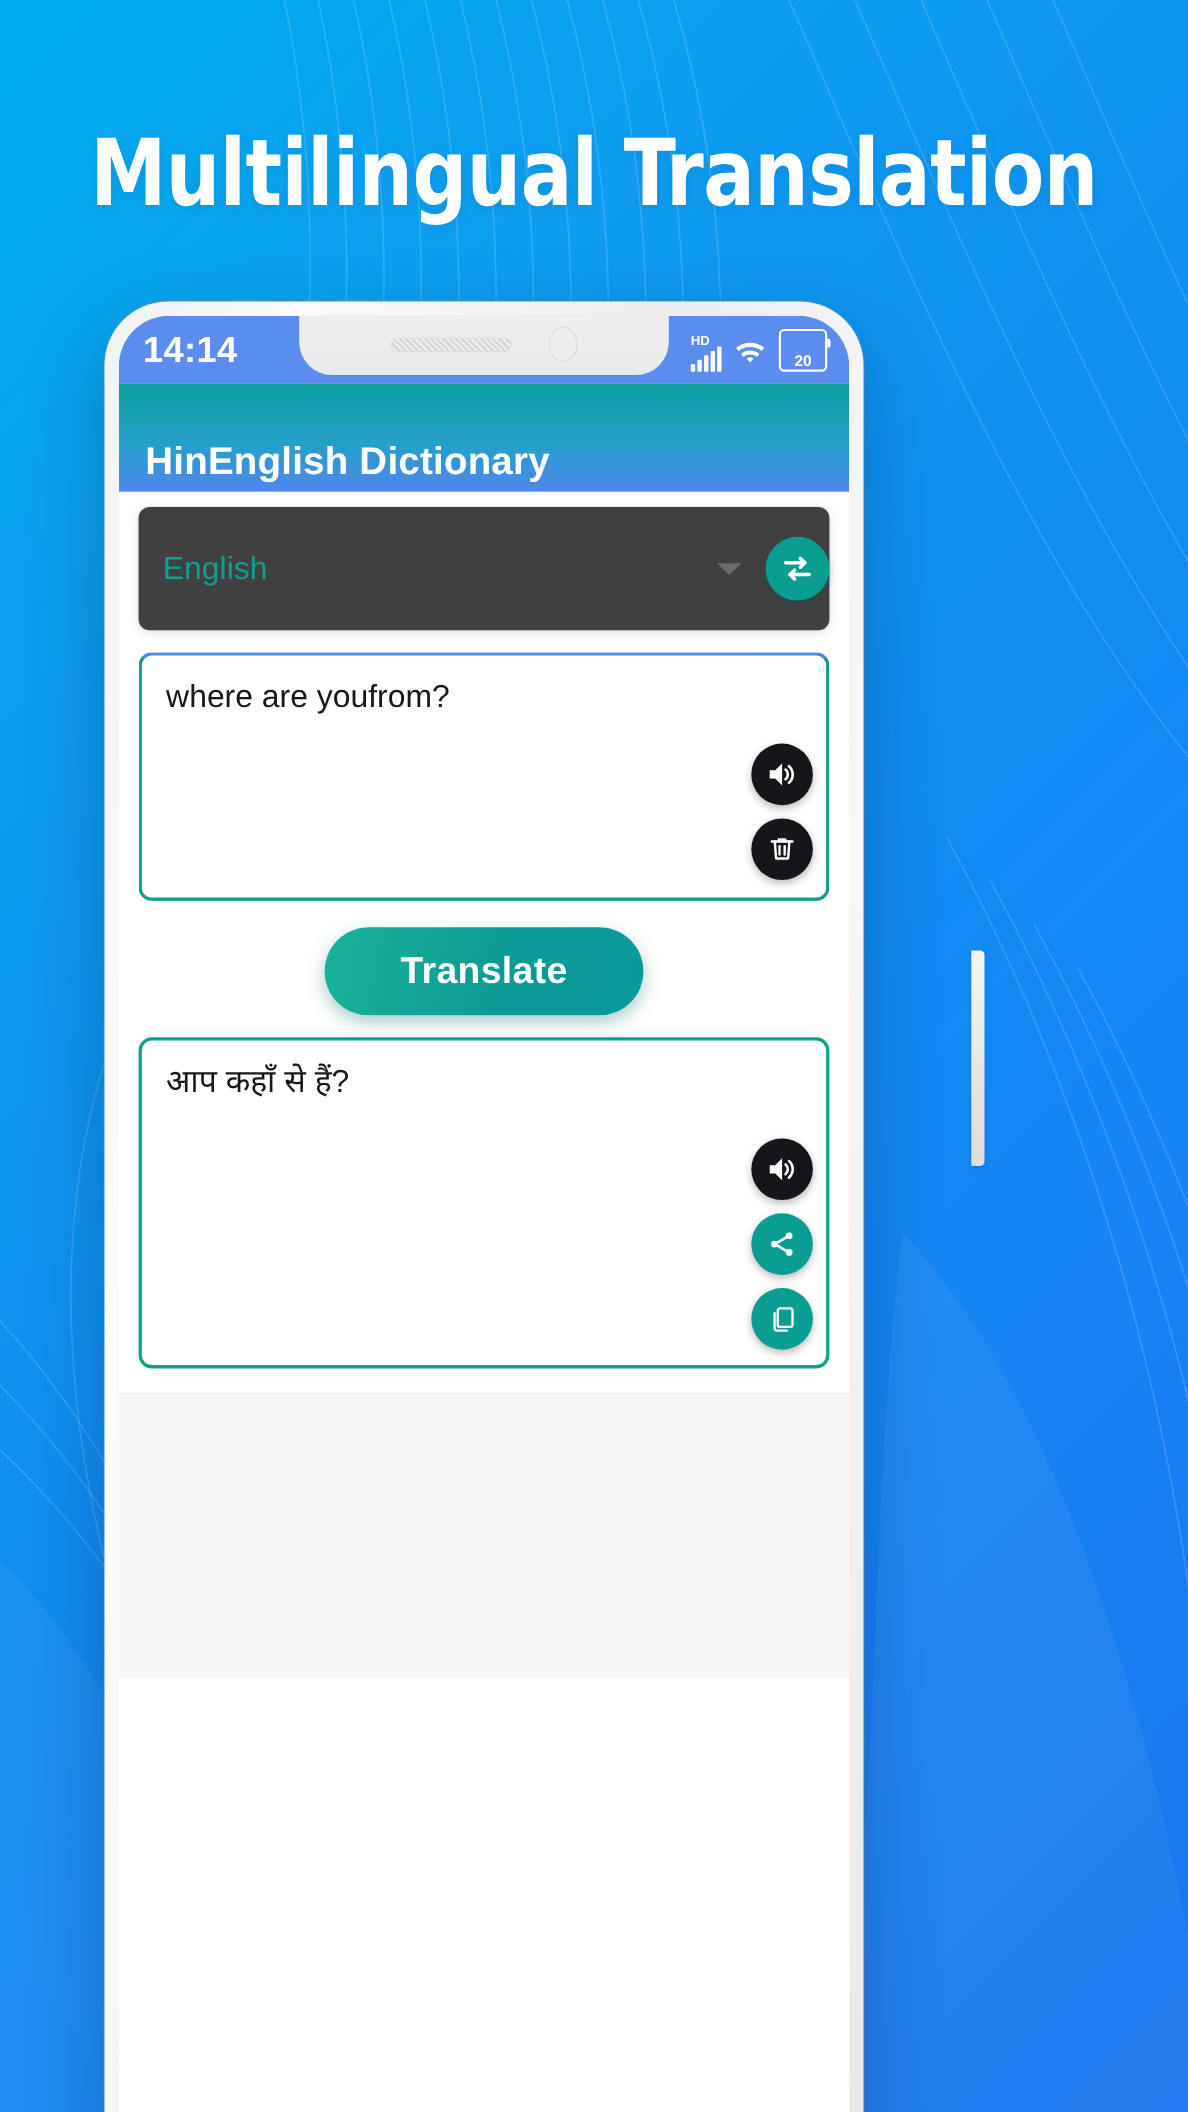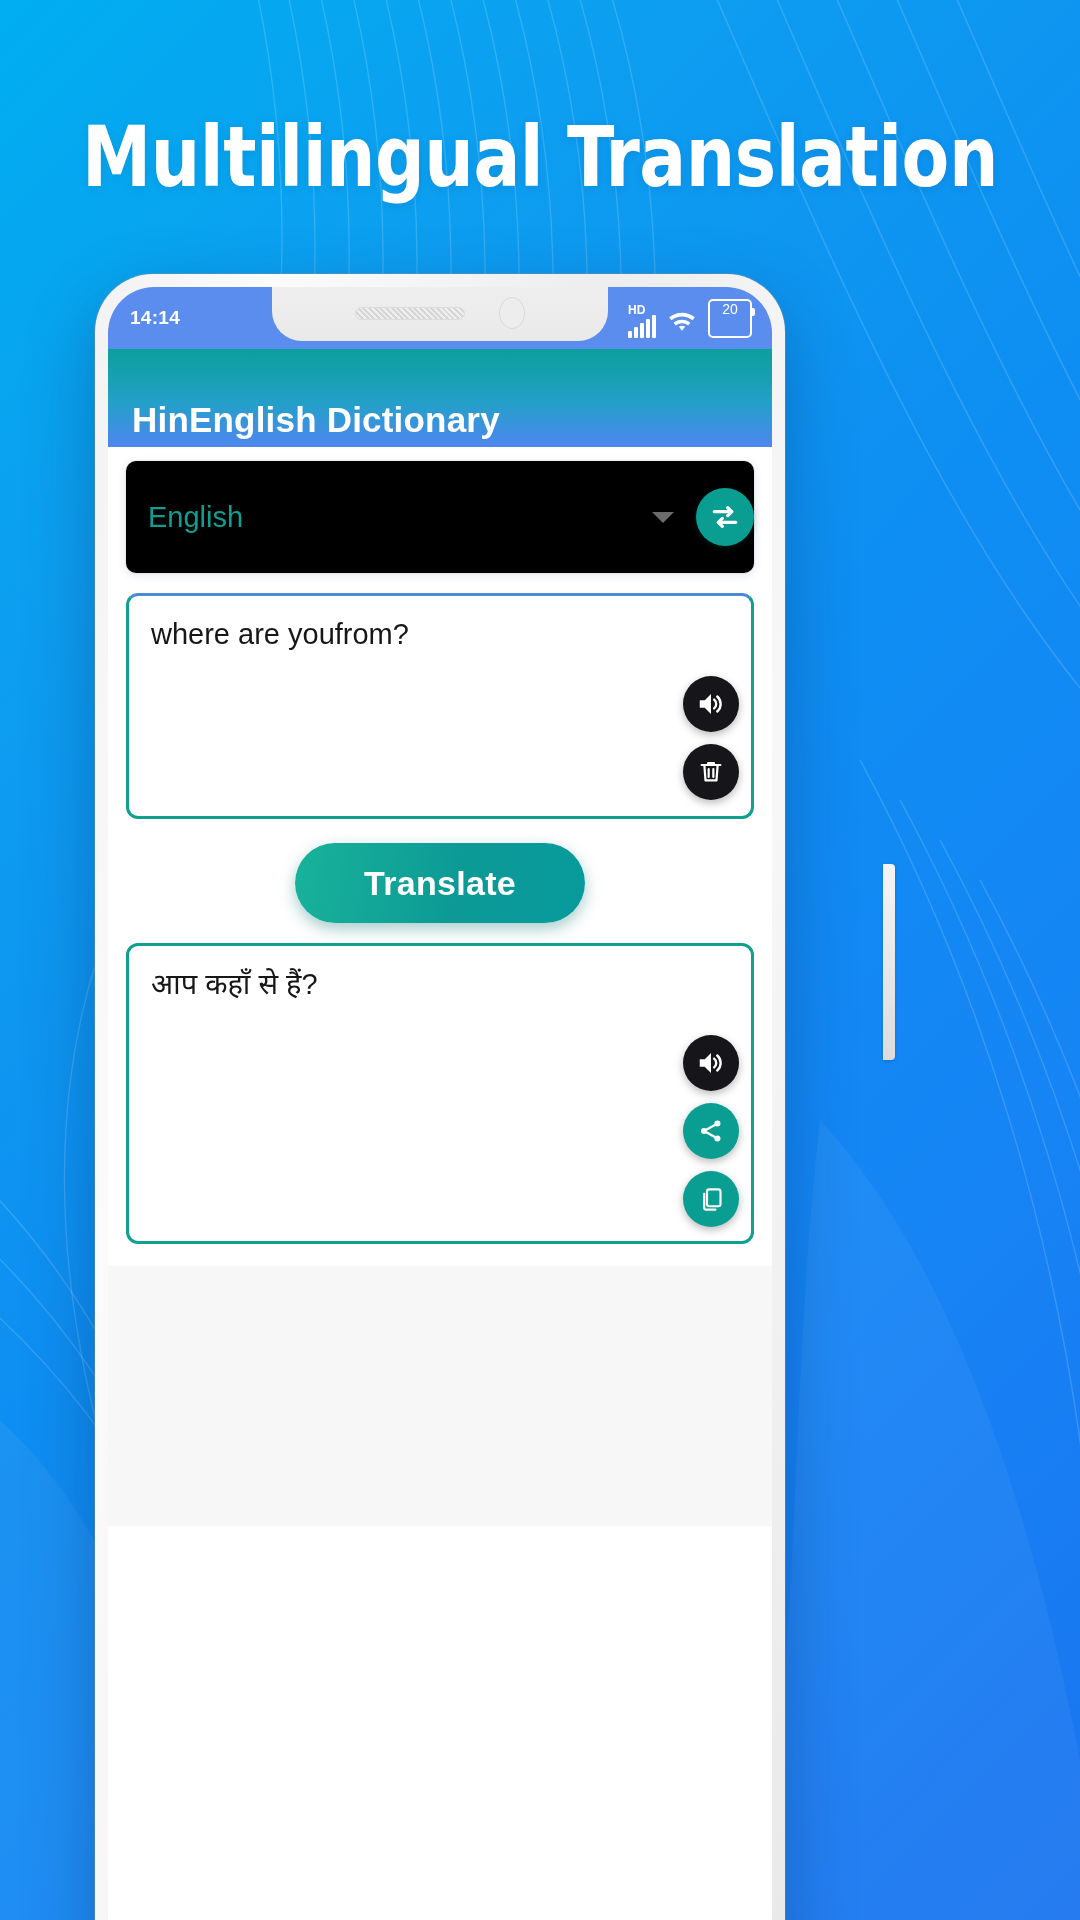--- a/index.html
+++ b/index.html
@@ -71,21 +71,21 @@
   
   #status-bar {
     position: relative;
     height: 62px;
     background: #5b8def;
     display: flex; align-items: center;
     justify-content: space-between;
     padding: 0 20px 0 22px;
     color: #ffffff;
   }
-  #status-time { font-size: 19px; font-weight: 700; letter-spacing: 0.3px; z-index:3; }
+  #status-time { font-size: 33px; font-weight: 700; letter-spacing: 0.3px; z-index:3; }
   #status-right { display: flex; align-items: flex-end; gap: 11px; z-index: 3; }
 
   
   #notch {
     position: absolute;
     left: 50%; transform: translateX(-50%);
     top: -2px;
     width: 336px; height: 56px;
     background: linear-gradient(180deg,#efefef,#e9e9e9);
     border-radius: 0 0 30px 30px;
@@ -107,22 +107,22 @@
   .sig-hd { position: absolute; top: -13px; left: 0; font-size: 12px; font-weight: 700; }
   .bars { display: flex; align-items: flex-end; gap: 2px; height: 22px; }
   .bars i { display:block; width: 4px; background: #fff; border-radius: 1px; }
   .bars i:nth-child(1){height:7px}
   .bars i:nth-child(2){height:11px}
   .bars i:nth-child(3){height:15px}
   .bars i:nth-child(4){height:19px}
   .bars i:nth-child(5){height:23px}
   .battery {
     width: 44px; height: 39px; border: 2.4px solid #fff; border-radius: 5px;
-    display:flex; align-items:flex-start; justify-content:center;
-    font-size: 14px; font-weight: 400; position: relative;
+    display:flex; align-items:flex-end; justify-content:center;
+    font-size: 14px; font-weight: 700; position: relative;
   }
   .battery::after {
     content:''; position:absolute; right:-5px; top:7px;
     width:3px; height:8px; background:#fff; border-radius:0 2px 2px 0;
   }
 
   
   #app-bar {
     height: 98px;
     background: linear-gradient(180deg,#0c9f9b 0%, #23a0c9 55%, #4f86ef 100%);
@@ -141,21 +141,21 @@
   #app-body {
     background: #ffffff;
     padding: 0 18px;
     height: calc(100% - 160px);
   }
 
   
   #lang-card {
     margin-top: 14px;
     height: 112px;
-    background: #000000;
+    background: #404040;
     border-radius: 10px;
     box-shadow: 0 2px 10px rgba(30,60,110,0.14), 0 0 0 1px rgba(0,0,0,0.035);
     display: flex; align-items: center;
   }
   .lang-select {
     flex: 1;
     display: flex; align-items: center; justify-content: space-between;
     padding: 0 22px;
     cursor: pointer;
   }

